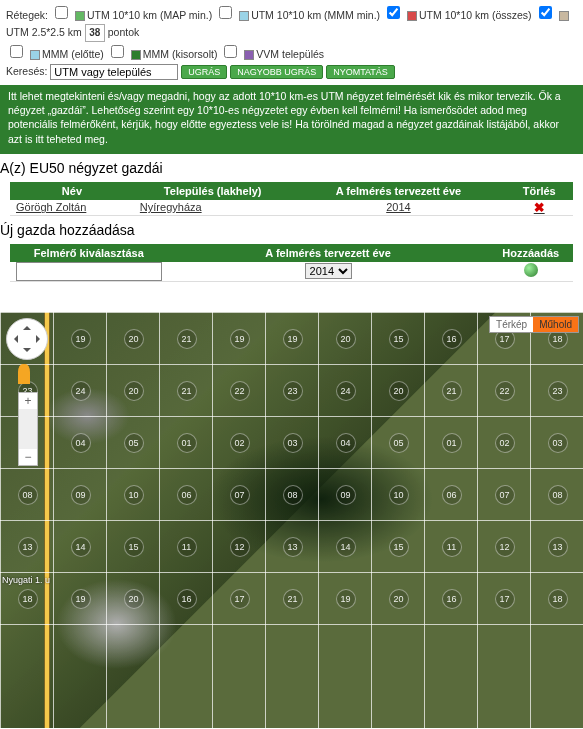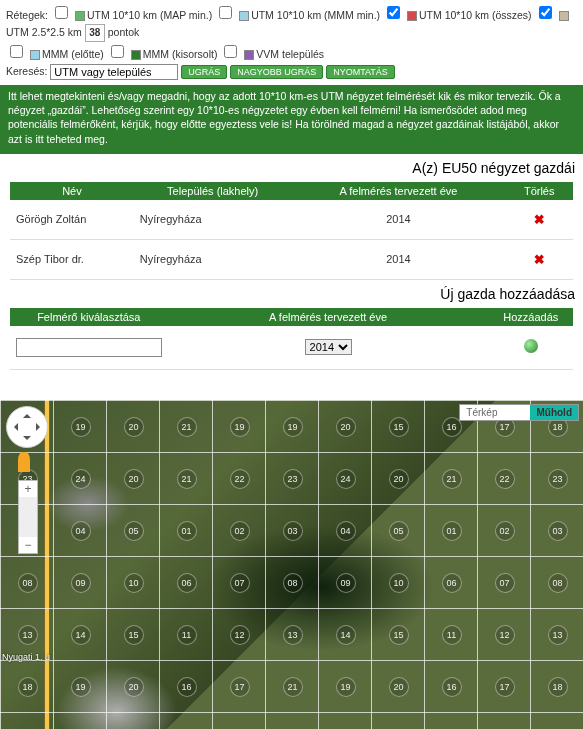--- a/index.html
+++ b/index.html
@@ -54,41 +54,42 @@
   }
   .info-bar {
     background: #2e7d2e;
     color: #fff;
     padding: 4px 8px 8px;
     font-size: 10.5px;
     line-height: 1.35;
     margin-top: 2px;
   }
   .section-title {
-    text-align: right;
+    text-align: left;
     font-size: 14px;
     color: #000;
-    padding: 6px 8px;
+    padding: 6px 0;
   }
   table.tbl {
     width: calc(100% - 20px);
     margin: 0 10px;
     border-collapse: collapse;
     font-size: 11px;
   }
   table.tbl th {
     background: #2e7d2e;
     color: #fff;
-    font-weight: normal;
+    font-weight: bold;
     padding: 3px;
     font-size: 11px;
   }
   table.tbl td {
     border-bottom: 1px solid #ddd;
-    padding: 12px 6px;
+    padding: 0 6px;
+    text-decoration: underline;
   }
   .del {
     color: #d40000;
     font-weight: bold;
     cursor: pointer;
     font-size: 13px;
   }
   .add-ok {
     display: inline-block;
     width: 14px;
@@ -167,29 +168,28 @@
     border-radius: 50%;
   }
   .map-type {
     position: absolute;
     top: 4px;
     right: 4px;
     display: flex;
     border: 1px solid #999;
     background: #fff;
     font-size: 10px;
-    gap: 27px;
   }
   .map-type div {
     padding: 2px 6px;
     cursor: pointer;
   }
   .map-type div.active {
-    background: #14b8a6;
-    font-weight: bold;
+    background: #f97316;
+    font-weight: normal;
   }
   .map-type div:not(.active) {
     color: #666;
   }
   .pan {
     position: absolute;
     top: 6px;
     left: 6px;
     width: 40px;
     height: 40px;
@@ -274,26 +274,20 @@
     <tr>
       <th style="width:22%">Név</th>
       <th style="width:28%">Település (lakhely)</th>
       <th style="width:38%">A felmérés tervezett éve</th>
       <th style="width:12%">Törlés</th>
     </tr>
   </thead>
   <tbody id="owners-body">
       <tr>
         <td>Görögh Zoltán</td>
-        <td>Nyíregyháza</td>
-        <td style="text-align:center">2014</td>
-        <td style="text-align:center"><span class="del">✖</span></td>
-      </tr>
-      <tr>
-        <td>Szép Tibor dr.</td>
         <td>Nyíregyháza</td>
         <td style="text-align:center">2014</td>
         <td style="text-align:center"><span class="del">✖</span></td>
       </tr>
     </tbody>
 </table>
 
 <div class="section-title">Új gazda hozzáadása</div>
 
 <table class="tbl">
@@ -401,21 +395,21 @@
       <div class="cell-num" style="left: 123.5px; top: 277px;">20</div>
       <div class="cell-num" style="left: 176.5px; top: 277px;">16</div>
       <div class="cell-num" style="left: 229.5px; top: 277px;">17</div>
       <div class="cell-num" style="left: 282.5px; top: 277px;">21</div>
       <div class="cell-num" style="left: 335.5px; top: 277px;">19</div>
       <div class="cell-num" style="left: 388.5px; top: 277px;">20</div>
       <div class="cell-num" style="left: 441.5px; top: 277px;">16</div>
       <div class="cell-num" style="left: 494.5px; top: 277px;">17</div>
       <div class="cell-num" style="left: 547.5px; top: 277px;">18</div>
     </div>
-  <div class="street-label" style="top:252px;left:2px">Nyugati 1. u</div>
+  <div class="street-label" style="top:263px;left:2px">Nyugati 1. u</div>
 
   <div class="map-type">
     <div>Térkép</div>
     <div class="active">Műhold</div>
   </div>
   <div class="pan">
     <div class="arr up"></div>
     <div class="arr dn"></div>
     <div class="arr lf"></div>
     <div class="arr rt"></div>

